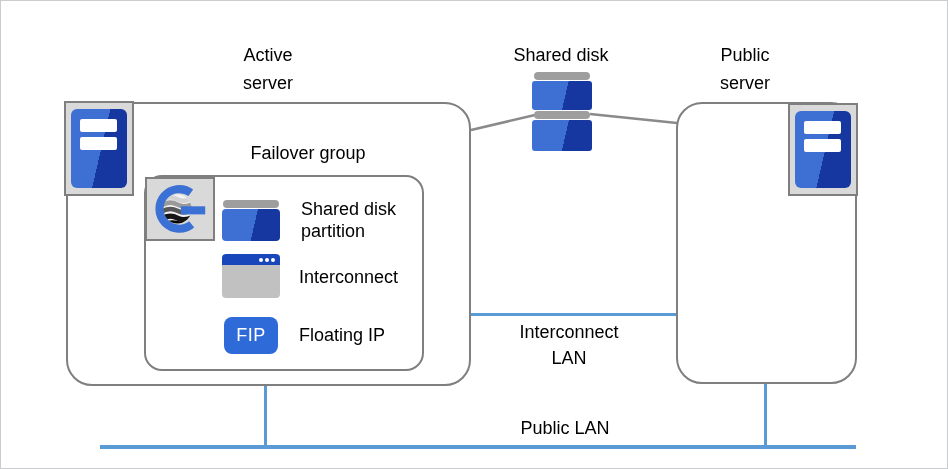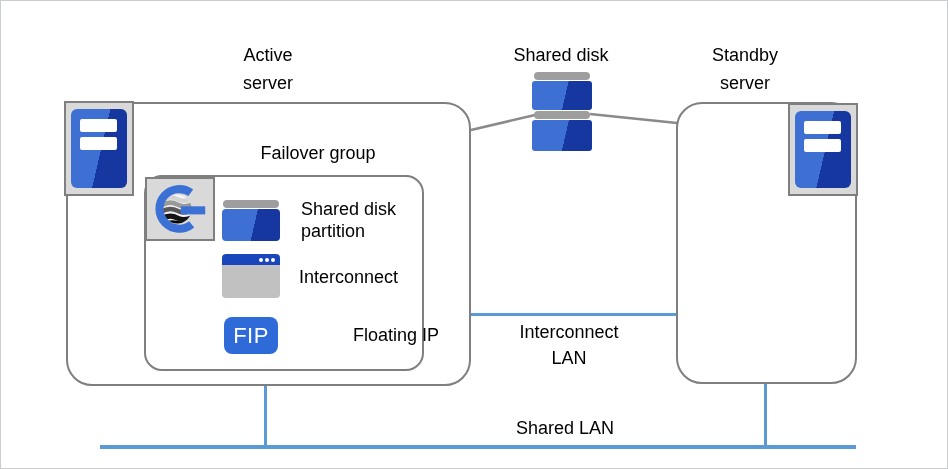--- a/index.html
+++ b/index.html
@@ -10,24 +10,24 @@
   }
   
   .lbl{
     position:absolute;font-size:18px;line-height:22px;
     white-space:pre-line;text-align:center;z-index:4;
   }
   .lbl.two{line-height:28px;}
   .active-label{left:195px;top:40px;width:144px;}
   .shared-disk-label{left:488px;top:43px;width:144px;}
   .standby-label{left:672px;top:40px;width:144px;}
-  .failover-label{left:245px;top:141px;width:144px;}
+  .failover-label{left:235px;top:141px;width:144px;}
   .partition-label{left:300px;top:197px;width:140px;text-align:left;}
   .application-label{left:298px;top:265px;width:140px;text-align:left;}
-  .floating-label{left:298px;top:323px;width:140px;text-align:right;}
+  .floating-label{left:298px;top:323px;width:140px;text-align:left;}
   .interconnect-label{left:493px;top:318px;width:150px;line-height:26px;}
   .publiclan-label{left:489px;top:416px;width:150px;}
   
   .node{
     position:absolute;box-sizing:border-box;background:#fff;
     border:2.5px solid #7f7f7f;z-index:1;
   }
   .active-box{left:65px;top:101px;width:405px;height:284px;border-radius:26px;}
   .failover-box{left:143px;top:174px;width:280px;height:196px;border-radius:18px;z-index:2;}
   .standby-box{left:675px;top:101px;width:181px;height:282px;border-radius:26px;}
@@ -74,21 +74,21 @@
   .app-bar .dot.d1{right:17px;}
   .app-bar .dot.d2{right:11px;}
   .app-bar .dot.d3{right:5px;}
   .app-body{
     position:absolute;left:0;top:11px;width:58px;height:33px;background:#c1c1c1;
     border-radius:0 0 4px 4px;
   }
   .fip-chip{
     position:absolute;left:223px;top:316px;width:54px;height:37px;background:#2f6bd8;
     border-radius:8px;z-index:3;display:flex;align-items:center;justify-content:center;
-    color:#fff;font-size:22px;letter-spacing:.5px;
+    color:#fff;font-size:18px;letter-spacing:.5px;
   }
 </style>
 </head>
 <body>
 
 <div id="canvas">
 
   <svg class="overlay" width="948" height="469">
     <line x1="470" y1="129" x2="534" y2="114" stroke="#8a8a8a" stroke-width="2.5"></line>
     <line x1="589" y1="113" x2="676" y2="122" stroke="#8a8a8a" stroke-width="2.5"></line>
@@ -99,21 +99,21 @@
   <div class="line v-line-standby"></div>
   <div class="line public-line"></div>
 
   <div class="node active-box"></div>
   <div class="node failover-box"></div>
   <div class="node standby-box"></div>
 
   <div class="lbl two active-label">Active
 server</div>
   <div class="lbl shared-disk-label">Shared disk</div>
-  <div class="lbl two standby-label">Standby
+  <div class="lbl two standby-label">Public
 server</div>
   <div class="lbl failover-label">Failover group</div>
 
   <div class="chip active-server-icon">
     <div class="tower">
       <i class="bar b1"></i>
         <i class="bar b2"></i>
     </div>
   </div>
   <div class="chip standby-server-icon">
@@ -165,15 +165,15 @@
     </div>
     <div class="app-body"></div>
   </div>
   <div class="lbl application-label">Interconnect</div>
 
   <div class="fip-chip">FIP</div>
   <div class="lbl floating-label">Floating IP</div>
 
   <div class="lbl interconnect-label">Interconnect
 LAN</div>
-  <div class="lbl publiclan-label">Shared LAN</div>
+  <div class="lbl publiclan-label">Public LAN</div>
 
 </div>
 
 </body></html>

